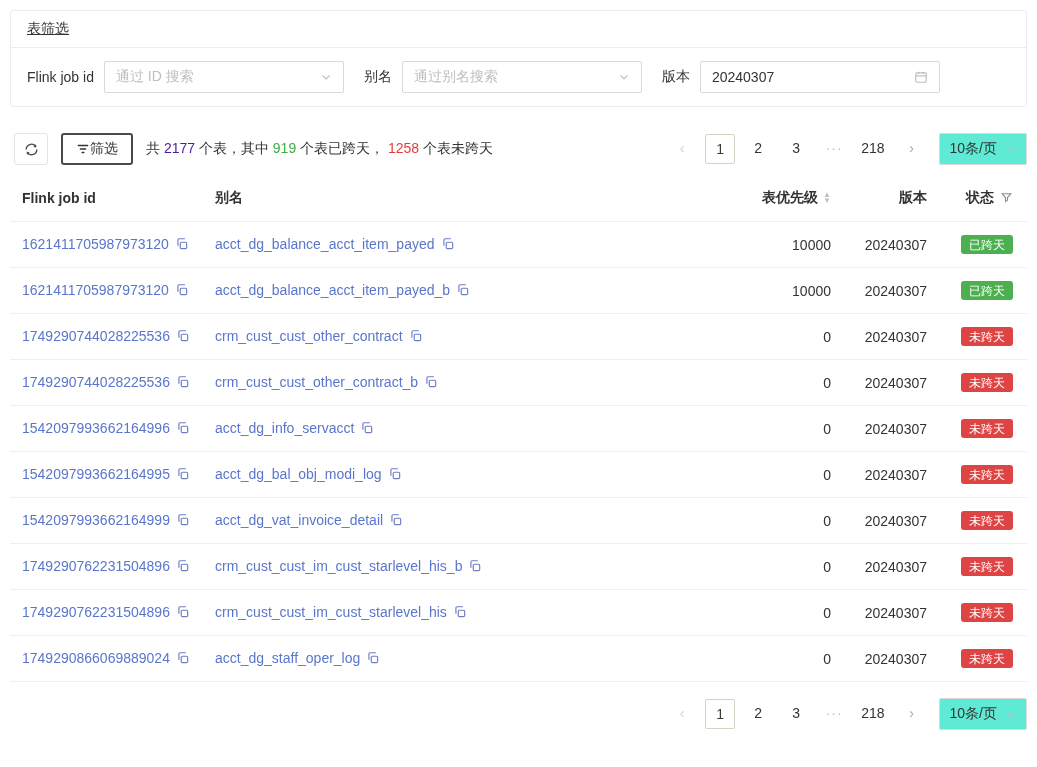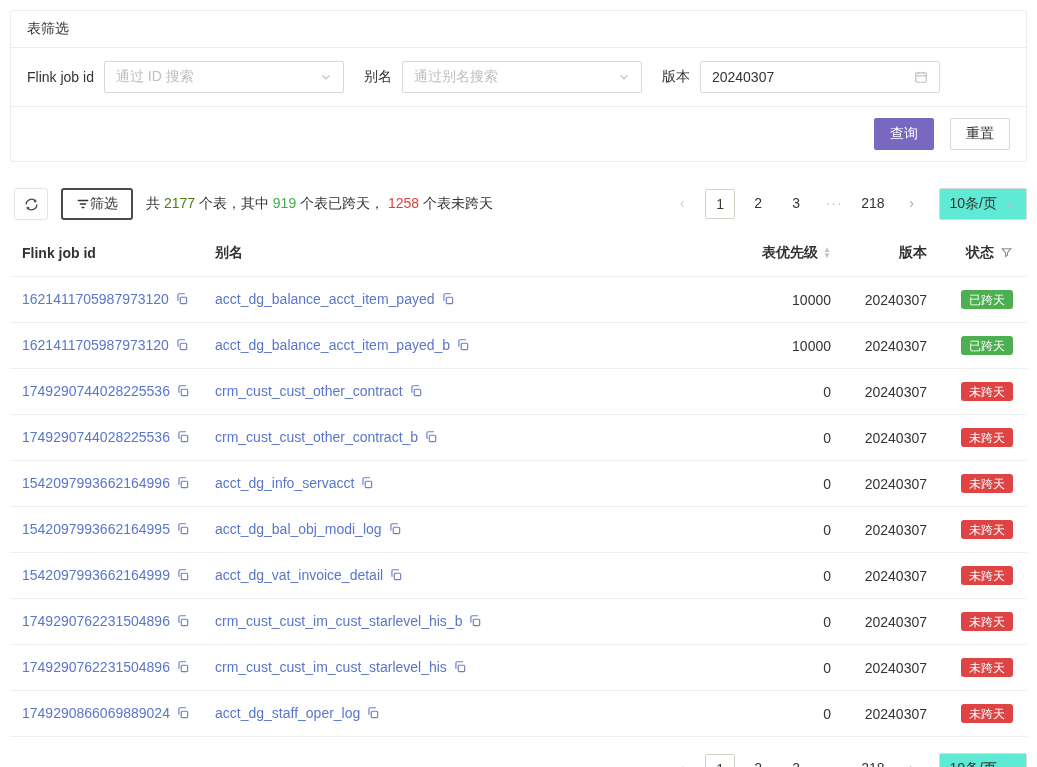--- a/index.html
+++ b/index.html
@@ -15,21 +15,21 @@
   
   .card {
     margin:10px 10px 0 10px;
     border:1px solid #ececec;
     border-radius:3px;
     background:#fff;
   }
   .card-title {
     padding:9px 16px;
     border-bottom:1px solid #ececec;
-    font-size:14px; color:#333;
+    font-size:14px; color:#333;text-decoration:underline;
   }
   .filter-row {
     display:flex; align-items:center;
     padding:13px 16px;
     gap:0;
   }
   .field { display:flex; align-items:center; }
   .field + .field { margin-left:20px; }
   .field-label { margin-right:10px; white-space:nowrap; color:#333; }
   .select-input, .date-input {
@@ -69,21 +69,21 @@
   }
   .filter-btn {
     margin-left:13px;
     height:32px; padding:0 13px;
     border:2px solid #4a4a4a; border-radius:3px;
     background:#fff; color:#333;
     display:inline-flex; align-items:center; 
     cursor:pointer; font-size:14px; font-family:inherit;
   }
   .summary { margin-left:13px; color:#333; white-space:nowrap; }
-  .num-total { color:#4d7c0f; }
+  .num-total { color:#4c1d95; }
   .num-crossed { color:#3fae46; }
   .num-uncrossed { color:#e23d3d; }
 
   
   .pagination { display:flex; align-items:center; margin-left:auto; }
   .pg-item {
     min-width:30px; height:30px; line-height:28px;
     text-align:center; margin-left:8px;
     border-radius:2px; color:#333;
     cursor:pointer; padding:0 4px; user-select:none;
@@ -188,24 +188,20 @@
                 <rect x="3" y="5" width="18" height="16" rx="2"></rect>
                 <line x1="3" y1="10" x2="21" y2="10"></line>
                 <line x1="8" y1="3" x2="8" y2="7"></line>
                 <line x1="16" y1="3" x2="16" y2="7"></line>
               </svg>
           </span>
         </div>
       </div>
     </div>
 
-    <div class="buttons-row" data-name="filter-actions-row">
-      <button class="btn btn-primary" data-name="query-button">查询</button>
-      <button class="btn" data-name="reset-button">重置</button>
-    </div>
   </div>
 
   <div class="toolbar" data-name="table-toolbar">
     <button class="icon-btn" data-name="refresh-button">
       <span data-name="refresh-icon" style="display:flex;">
         <svg width="15" height="15" viewBox="0 0 24 24">
           <g fill="none" stroke="#4a4a4a" stroke-width="2.2">
             <path d="M20.5 12a8.5 8.5 0 0 1-14.9 5.6"></path>
             <path d="M3.5 12a8.5 8.5 0 0 1 14.9-5.6"></path>
           </g>

